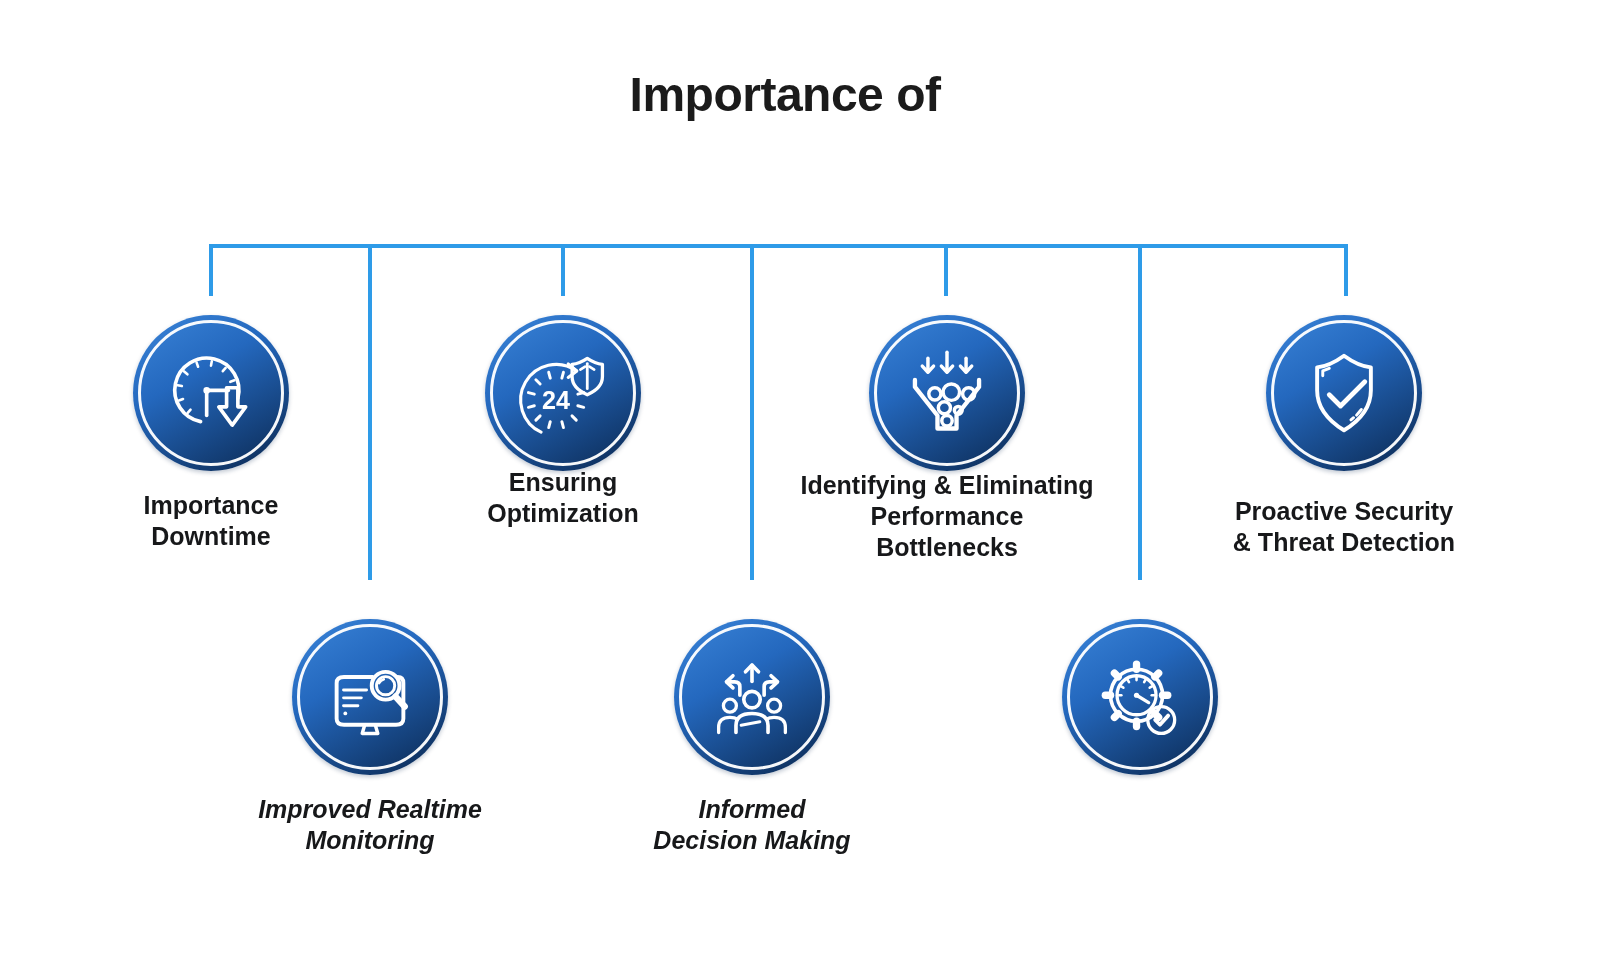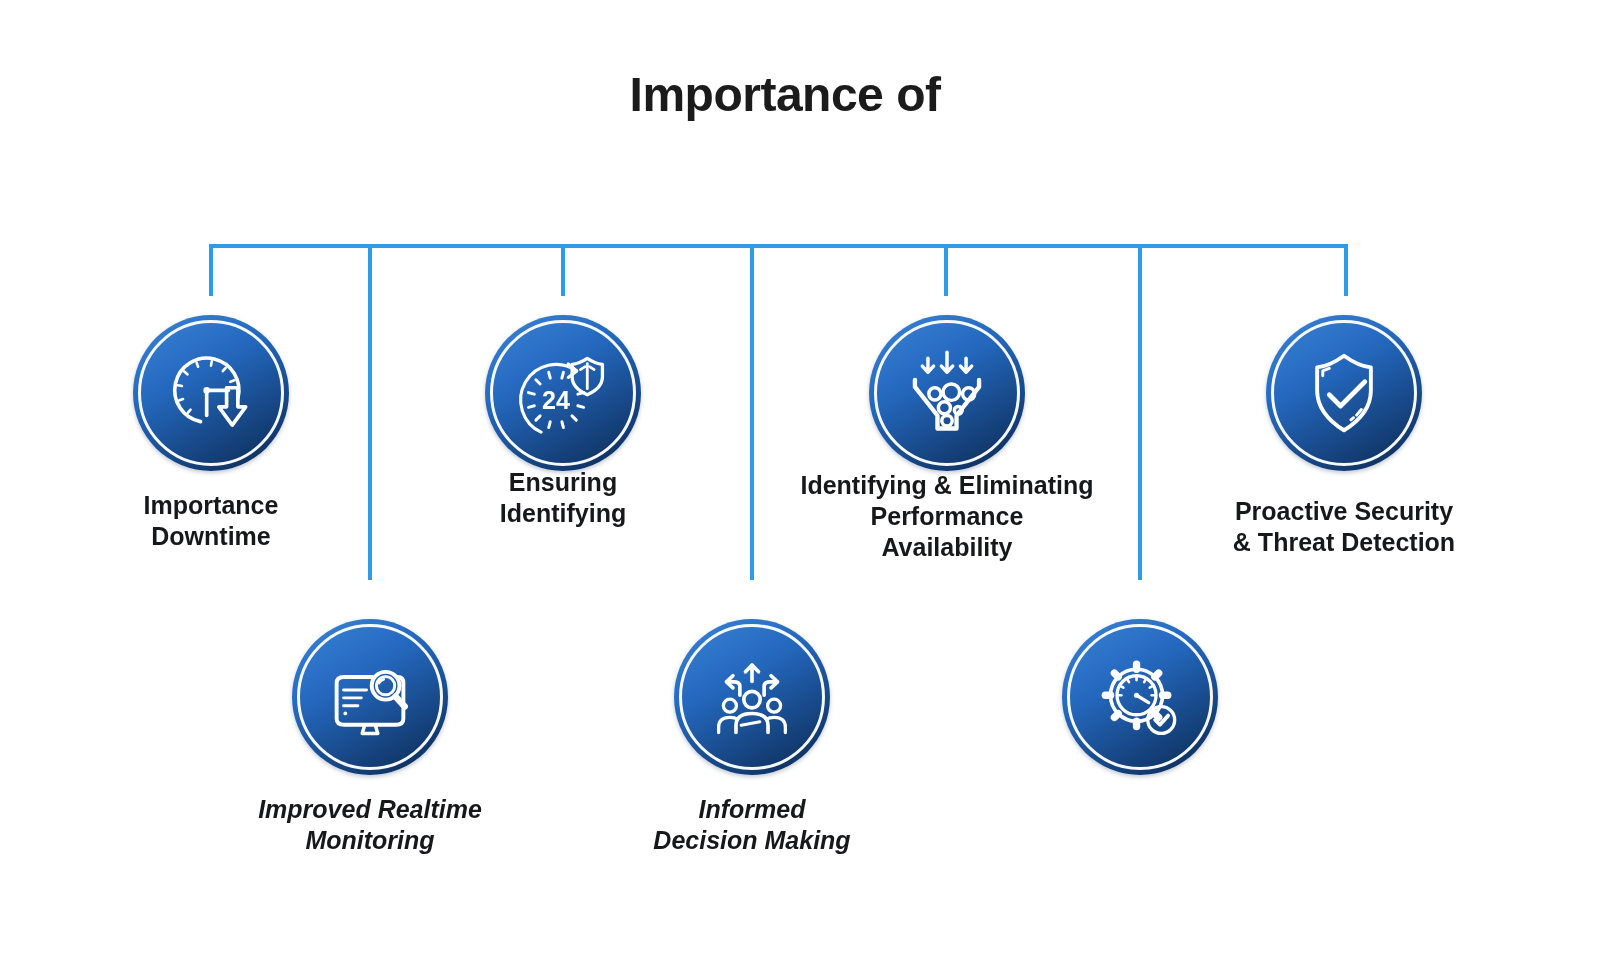--- a/index.html
+++ b/index.html
@@ -231,26 +231,26 @@
       </g>
     </svg>
   </div>
 
   <div class="node-label" id="label-1">
     <div>Importance</div>
     <div>Downtime</div>
   </div>
   <div class="node-label" id="label-2">
     <div>Ensuring</div>
-    <div>Identifying</div>
+    <div>Optimization</div>
   </div>
   <div class="node-label" id="label-3">
     <div>Identifying &amp; Eliminating</div>
     <div>Performance</div>
-    <div>Availability</div>
+    <div>Bottlenecks</div>
   </div>
   <div class="node-label" id="label-4">
     <div>Proactive Security</div>
     <div>&amp; Threat Detection</div>
   </div>
   <div class="node-label" id="label-5">
     <div>Improved Realtime</div>
     <div>Monitoring</div>
   </div>
   <div class="node-label" id="label-6">

